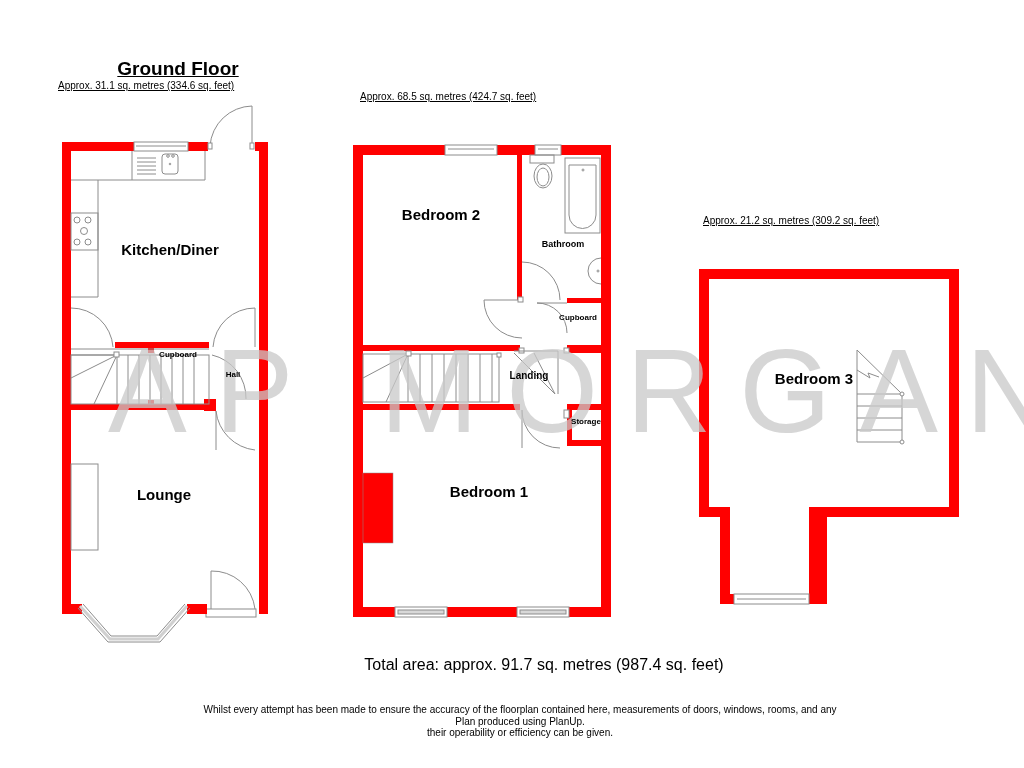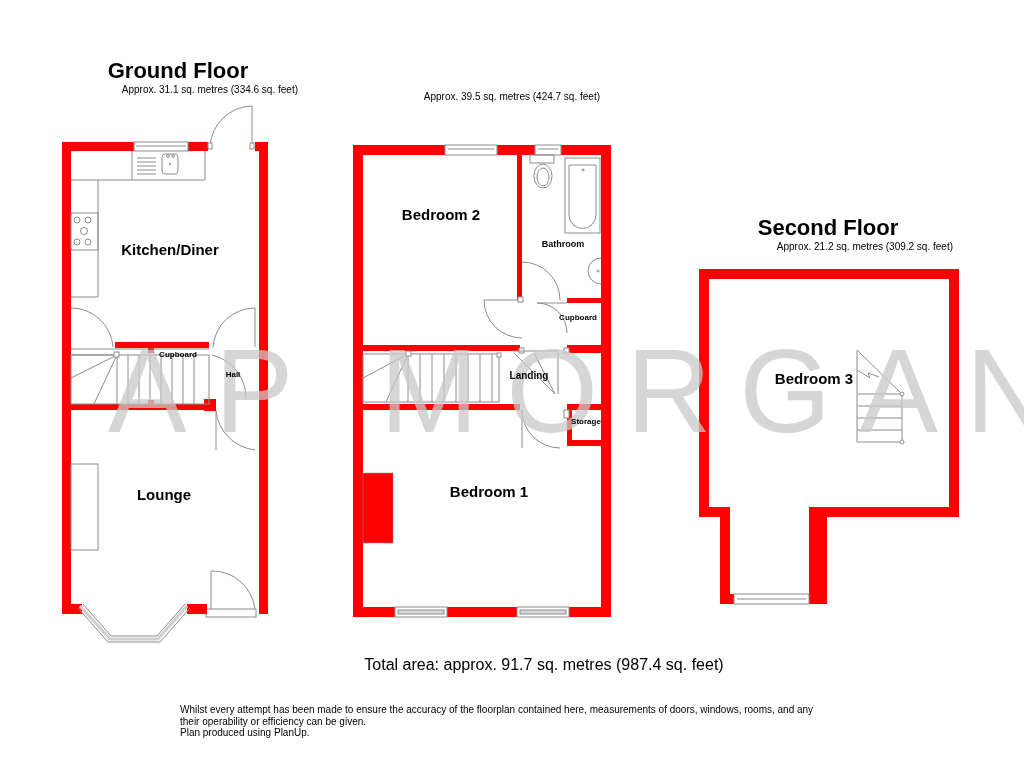--- a/index.html
+++ b/index.html
@@ -1,38 +1,37 @@
 <!DOCTYPE html>
 <html><head>
   <meta charset="utf-8">
   <style>
     html, body { margin: 0; padding: 0; background: #ffffff; }
     body { width: 1024px; height: 768px; position: relative; overflow: hidden;
            font-family: "Liberation Sans", sans-serif; color: #000; }
     .abs { position: absolute; }
-    .floor-title { font-weight: bold; font-size: 22px; text-align: center; white-space: nowrap; }
-    .floor-sub { font-size: 10px; text-align: right; white-space: nowrap; }
+    .floor-title { font-weight: bold; font-size: 19px; text-align: center; white-space: nowrap; text-decoration: underline; }
+    .floor-sub { font-size: 10px; text-align: left; white-space: nowrap; text-decoration: underline; }
     svg.plan { position: absolute; left: 0; top: 0; }
     .room-label { font-family: "Liberation Sans", sans-serif; font-weight: bold; fill: #000; }
     .wm { font-family: "Liberation Sans", sans-serif; fill: #c8c8c8; fill-opacity: 0.75; font-size: 118px; letter-spacing: 28px; }
     #total { left: 0; width: 1016px; top: 656px; text-align: center; font-size: 16px; margin-left: 36px; }
-    #disclaimer { left: 180px; width: 680px; top: 704px; text-align: left; font-size: 10px; line-height: 11.5px; }
+    #disclaimer { left: 180px; width: 680px; top: 704px; text-align: center; font-size: 10px; line-height: 11.5px; }
   </style>
 </head>
 <body>
 
 <div class="abs" style="left:58px; top:58px; width:240px;">
   <div class="floor-title">Ground Floor</div>
   <div class="floor-sub">Approx. 31.1 sq. metres (334.6 sq. feet)</div>
 </div>
 <div class="abs" style="left:360px; top:91px; width:240px;">
-  <div class="floor-sub">Approx. 39.5 sq. metres (424.7 sq. feet)</div>
+  <div class="floor-sub">Approx. 68.5 sq. metres (424.7 sq. feet)</div>
 </div>
 <div class="abs" style="left:703px; top:215px; width:250px;">
-  <div class="floor-title">Second Floor</div>
   <div class="floor-sub">Approx. 21.2 sq. metres (309.2 sq. feet)</div>
 </div>
 
 <svg class="plan" width="1024" height="768" viewBox="0 0 1024 768">
 
   <g>
 
     <rect x="62" y="142" width="9" height="472" fill="#ff0000"></rect>
     <rect x="259" y="142" width="9" height="472" fill="#ff0000"></rect>
     <rect x="62" y="142" width="72" height="9" fill="#ff0000"></rect>
@@ -244,15 +243,15 @@
   <text class="room-label" x="586" y="424" font-size="8" text-anchor="middle">Storage</text>
   <text class="room-label" x="489" y="497" font-size="15" text-anchor="middle">Bedroom 1</text>
 
   <text class="room-label" x="814" y="384" font-size="15" text-anchor="middle">Bedroom 3</text>
 </svg>
 
 <div id="total" class="abs">Total area: approx. 91.7 sq. metres (987.4 sq. feet)</div>
 
 <div id="disclaimer" class="abs">
   <div>Whilst every attempt has been made to ensure the accuracy of the floorplan contained here, measurements of doors, windows, rooms, and any</div>
+  <div>Plan produced using PlanUp.</div>
   <div>their operability or efficiency can be given.</div>
-  <div>Plan produced using PlanUp.</div>
 </div>
 
 </body></html>

